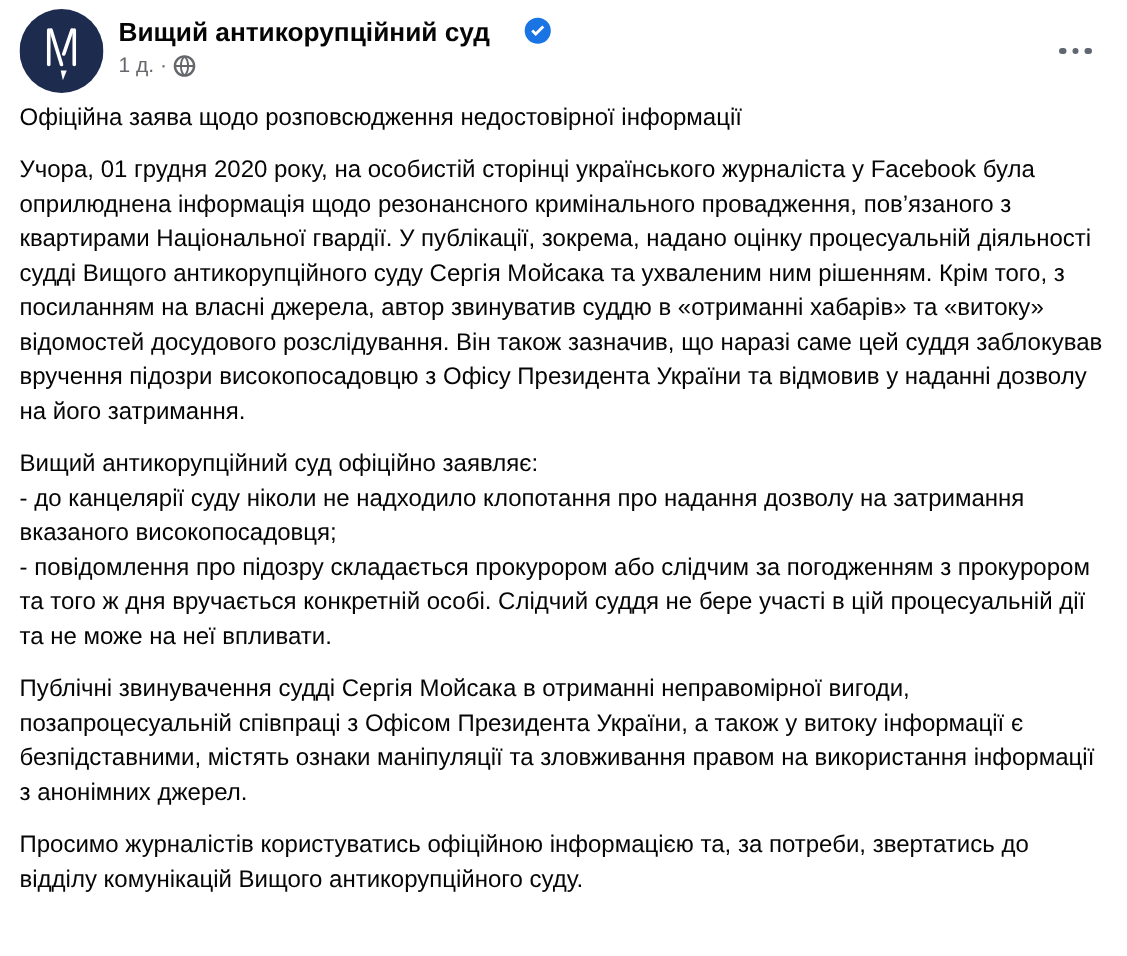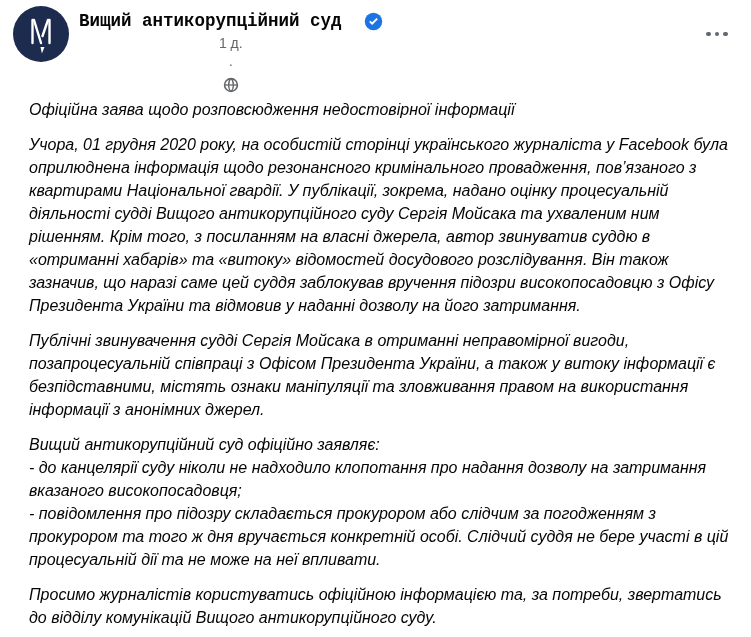--- a/index.html
+++ b/index.html
@@ -29,44 +29,42 @@
     border-radius: 50%;
     flex: 0 0 56px;
     cursor: pointer;
   }
   .header-info {
     margin-left: 10px;
     padding-top: 5px;
   }
   .name-row {
     display: flex;
-    align-items: center;
+    align-items: flex-start;
     gap: 22px;
-    font-family: Liberation Mono, monospace;
   }
   .page-name {
     font-size: 17.5px;
     font-weight: 700;
     color: #050505;
     line-height: 21px;
     cursor: pointer;
   }
   .badge {
     display: inline-flex;
     align-items: center;
   }
   .meta-row {
     display: flex;
     align-items: center;
     gap: 4px;
     margin-top: 3px;
     color: #65676b;
     font-size: 14px;
     line-height: 17px;
-    flex-direction: column;
   }
   .more-btn {
     position: absolute;
     right: 2px;
     top: 16px;
     width: 36px;
     height: 24px;
     display: flex;
     align-items: center;
     justify-content: center;
@@ -82,23 +80,22 @@
     border-radius: 50%;
     background: #606770;
   }
   .post-body {
     margin-top: 5px;
     font-size: 16px;
     line-height: 23px;
     color: #050505;
   }
   .post-body p {
-    margin: 0 0 12px 16px;
+    margin: 0 0 12px 0;
     white-space: pre-line;
-    font-style: italic;
   }
   .post-body p:last-child {
     margin-bottom: 0;
   }
 </style>
 </head>
 <body>
 
 <div class="post">
 
@@ -143,20 +140,20 @@
     <button class="more-btn" aria-label="More options">
       <span class="dot"></span>
       <span class="dot"></span>
       <span class="dot"></span>
     </button>
   </div>
 
   <div class="post-body">
     <p>Офіційна заява щодо розповсюдження недостовірної інформації</p>
     <p>Учора, 01 грудня 2020 року, на особистій сторінці українського журналіста у Facebook була оприлюднена інформація щодо резонансного кримінального провадження, пов’язаного з квартирами Національної гвардії. У публікації, зокрема, надано оцінку процесуальній діяльності судді Вищого антикорупційного суду Сергія Мойсака та ухваленим ним рішенням. Крім того, з посиланням на власні джерела, автор звинуватив суддю в «отриманні хабарів» та «витоку» відомостей досудового розслідування. Він також зазначив, що наразі саме цей суддя заблокував вручення підозри високопосадовцю з Офісу Президента України та відмовив у наданні дозволу на його затримання.</p>
-    <p>Публічні звинувачення судді Сергія Мойсака в отриманні неправомірної вигоди, позапроцесуальній співпраці з Офісом Президента України, а також у витоку інформації є безпідставними, містять ознаки маніпуляції та зловживання правом на використання інформації з анонімних джерел.</p>
     <p>Вищий антикорупційний суд офіційно заявляє:
 - до канцелярії суду ніколи не надходило клопотання про надання дозволу на затримання вказаного високопосадовця;
 - повідомлення про підозру складається прокурором або слідчим за погодженням з прокурором та того ж дня вручається конкретній особі. Слідчий суддя не бере участі в цій процесуальній дії та не може на неї впливати.</p>
+    <p>Публічні звинувачення судді Сергія Мойсака в отриманні неправомірної вигоди, позапроцесуальній співпраці з Офісом Президента України, а також у витоку інформації є безпідставними, містять ознаки маніпуляції та зловживання правом на використання інформації з анонімних джерел.</p>
     <p>Просимо журналістів користуватись офіційною інформацією та, за потреби, звертатись до відділу комунікацій Вищого антикорупційного суду.</p>
   </div>
 
 </div>
 
 </body></html>

